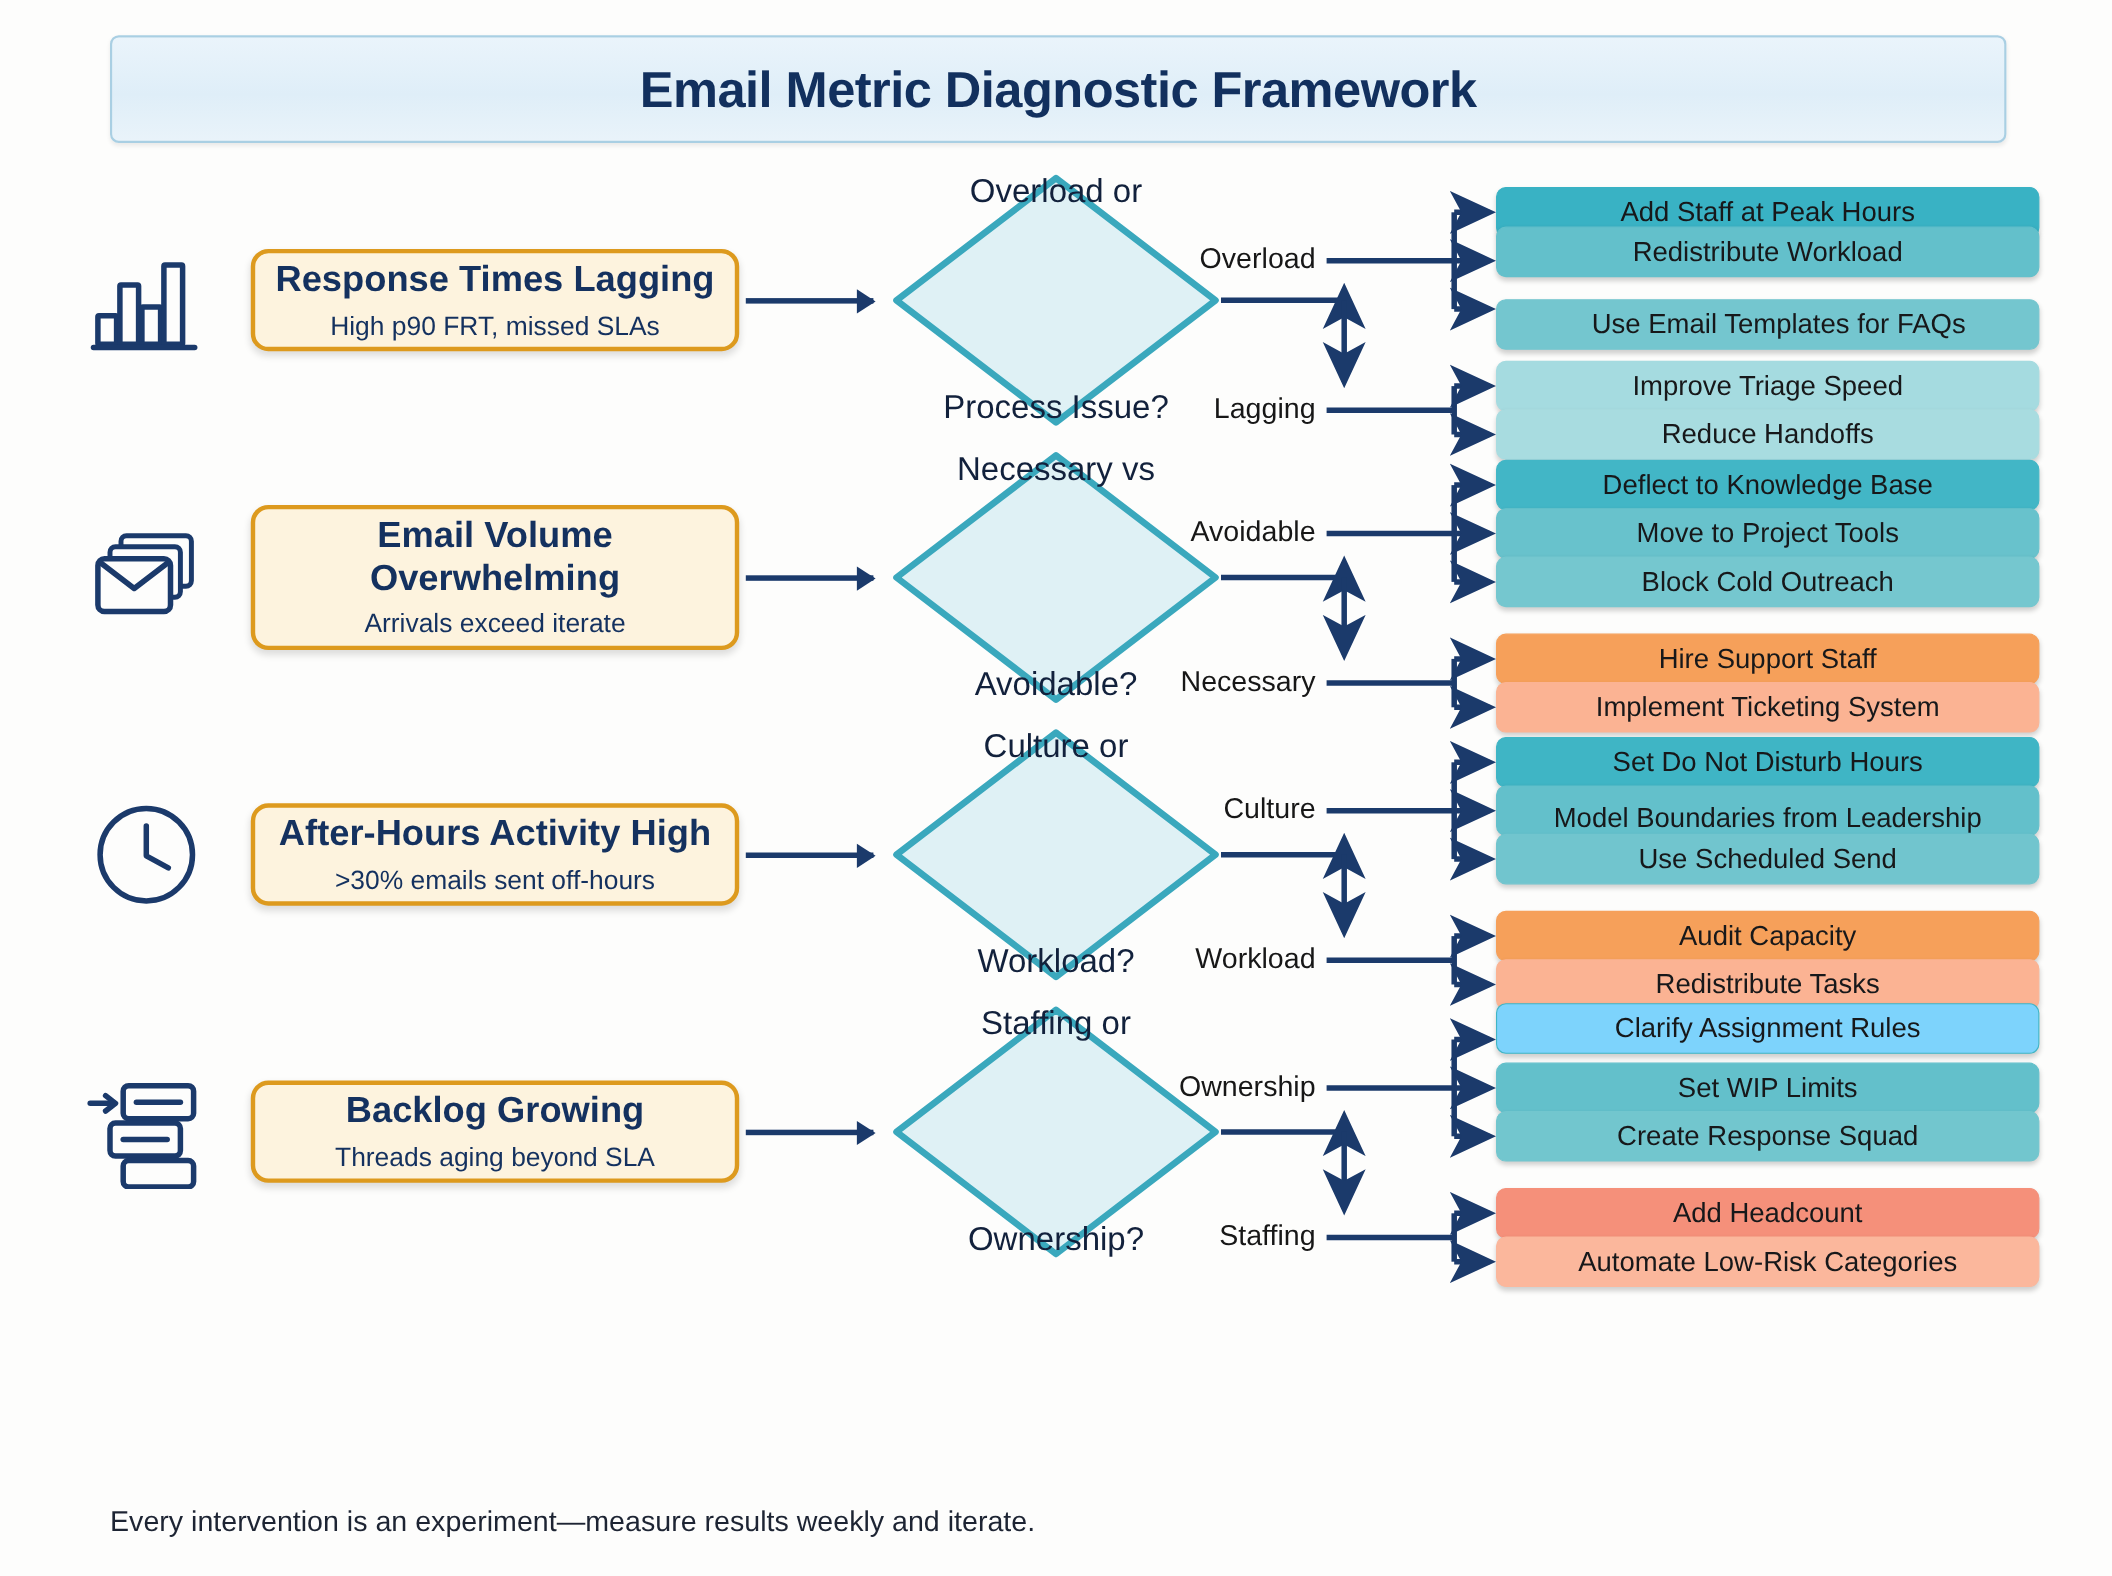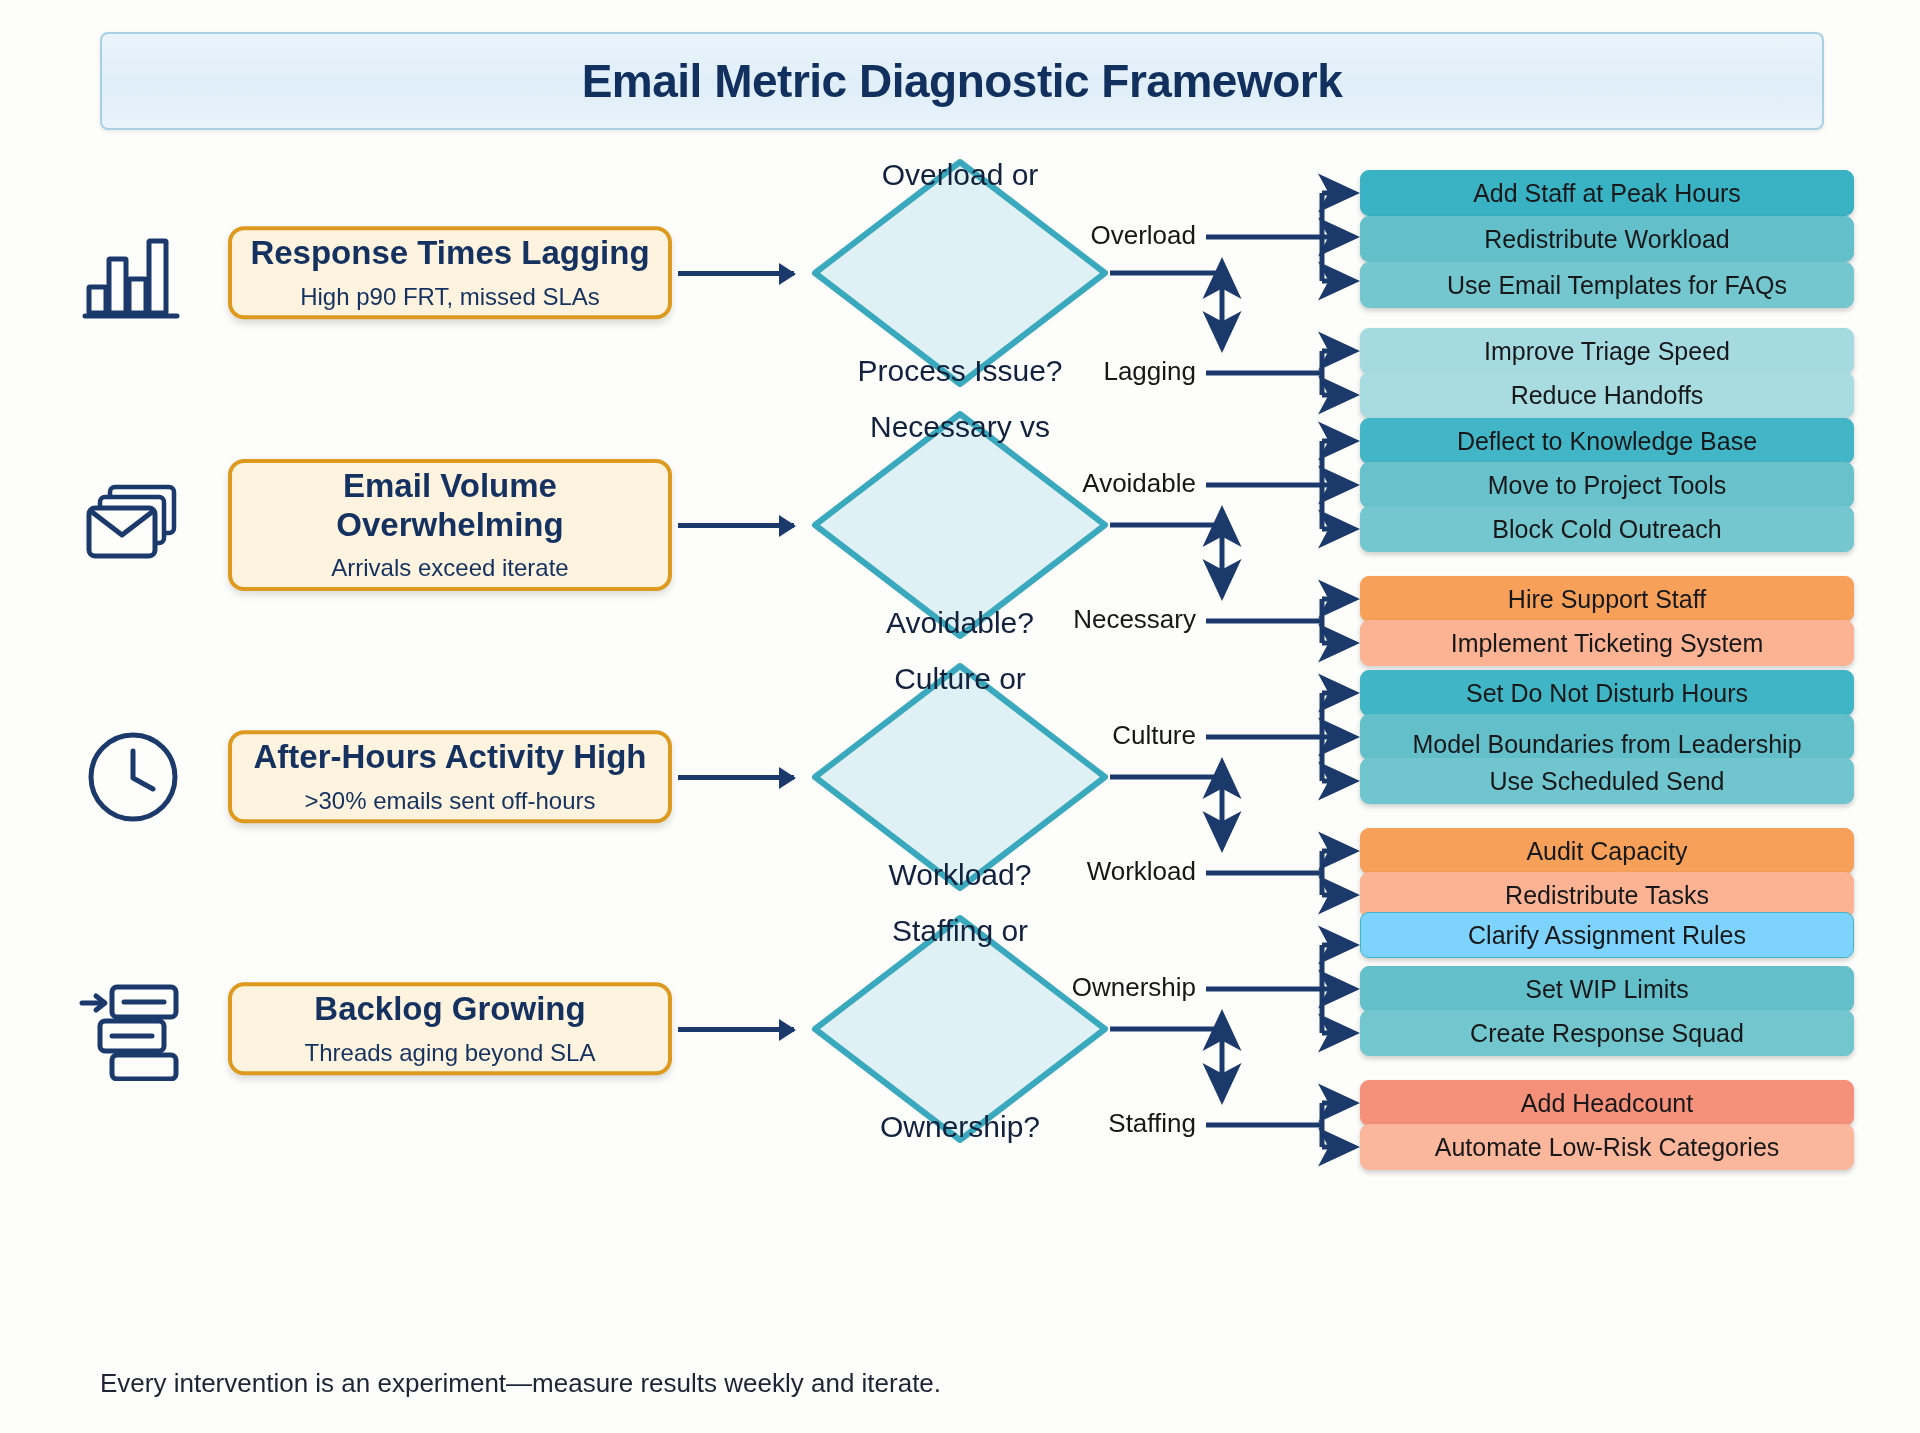--- a/index.html
+++ b/index.html
@@ -137,24 +137,24 @@
        <polygon points="150,5 295,116 150,227 5,116" fill="#dff1f5" stroke="#3aa8bd" stroke-width="6" stroke-linejoin="round"></polygon>
      </svg>
      <div class="diamond-label">
        <span>Overload or</span>
        <span>Process Issue?</span>
      </div>
         </div>
         <div class="action" style="left: 1360px; top: 22px; background: rgb(57, 178, 196); border: 1px solid rgb(57, 178, 196);">
           <span>Add Staff at Peak Hours</span>
         </div>
-        <div class="action" style="left: 1360px; top: 68px; background: rgb(99, 192, 203); border: 1px solid rgb(99, 192, 203);">
+        <div class="action" style="left: 1360px; top: 58px; background: rgb(99, 192, 203); border: 1px solid rgb(99, 192, 203);">
           <span>Redistribute Workload</span>
         </div>
-        <div class="action" style="left: 1360px; top: 114px; background: rgb(116, 198, 207); border: 1px solid rgb(116, 198, 207); padding-left: 20px;">
+        <div class="action" style="left: 1360px; top: 124px; background: rgb(116, 198, 207); border: 1px solid rgb(116, 198, 207); padding-left: 20px;">
           <span>Use Email Templates for FAQs</span>
         </div>
         <div class="action" style="left: 1360px; top: 180px; background: rgb(165, 219, 224); border: 1px solid rgb(165, 219, 224);">
           <span>Improve Triage Speed</span>
         </div>
         <div class="action" style="left: 1360px; top: 224px; background: rgb(168, 220, 224); border: 1px solid rgb(168, 220, 224);">
           <span>Reduce Handoffs</span>
         </div>
         <div class="branch-label" style="right: 724px; top: 72px;">Overload</div>
         <div class="branch-label" style="right: 724px; top: 208px;">Lagging</div>

